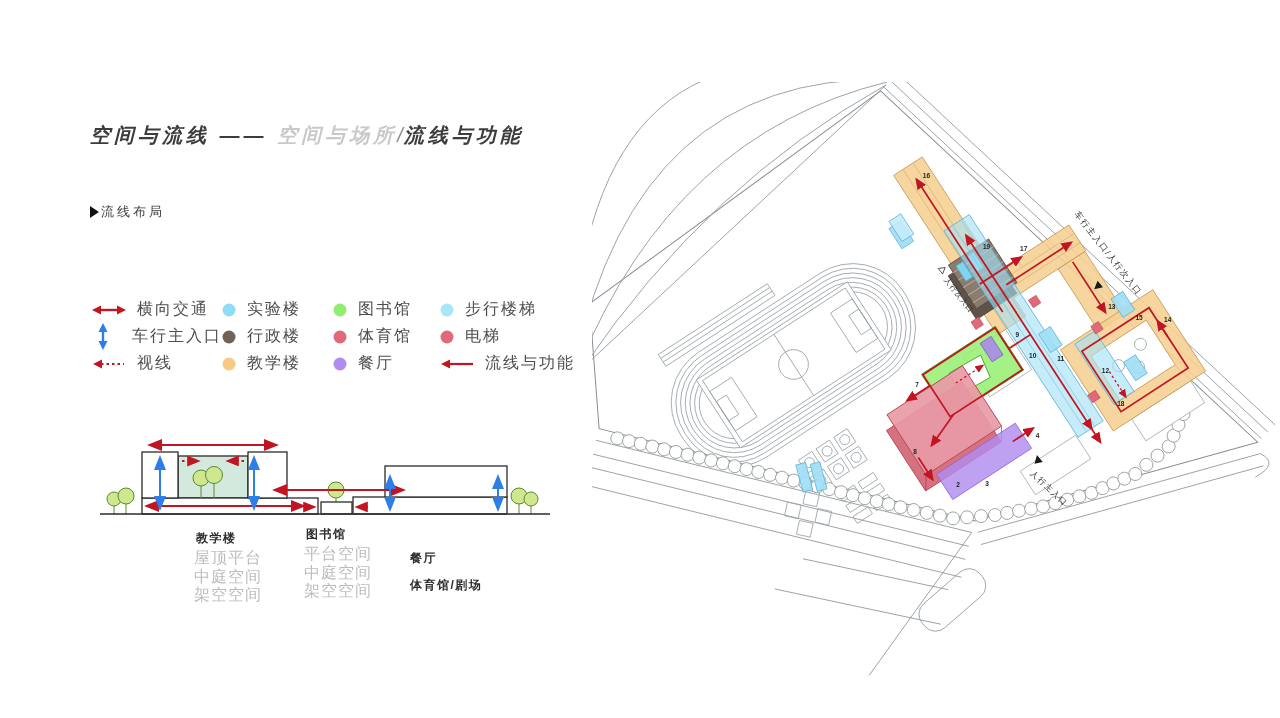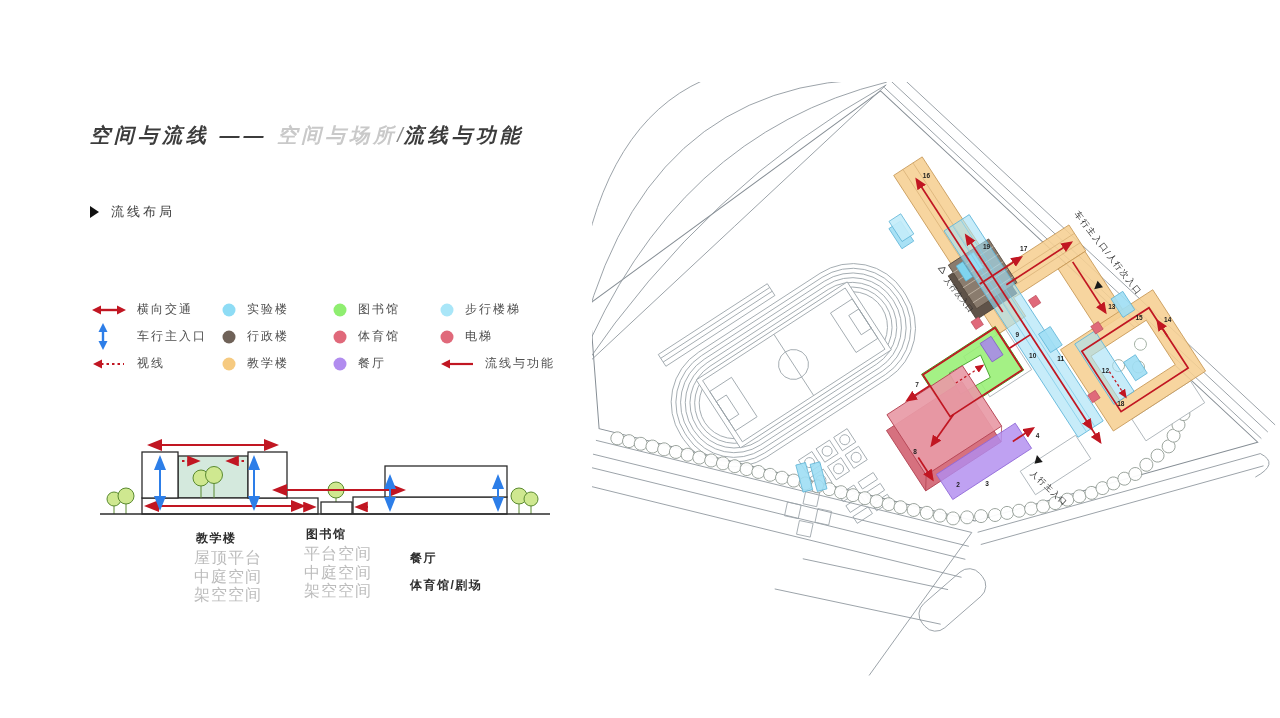--- a/index.html
+++ b/index.html
@@ -5,27 +5,27 @@
   html,body{margin:0;padding:0;}
   body{
     width:1280px;height:718px;position:relative;background:#fff;overflow:hidden;
     font-family:"Liberation Sans","DejaVu Sans",sans-serif;
   }
   
   .title-row{position:absolute;left:90px;top:122px;white-space:nowrap;font-size:20px;font-weight:600;color:#3c3c3c;letter-spacing:4px;font-style:italic;}
   .title-gray{color:#c9c9c9;}
   .title-slash{color:#8a8a8a;font-weight:400;letter-spacing:1px;}
   
-  .marker-row{position:absolute;left:90px;top:203px;display:flex;align-items:center;gap:12px;}
+  .marker-row{position:absolute;left:90px;top:203px;display:flex;align-items:center;gap:2px;}
   .tri-right{width:0;height:0;border-left:9px solid #111;border-top:6px solid transparent;border-bottom:6px solid transparent;}
   .marker-label{font-size:13px;color:#3f3f3f;letter-spacing:3px;}
   
   .legend{position:absolute;left:92px;top:296px;display:grid;grid-template-columns:130px 111px 107px 160px;grid-auto-rows:27px;align-items:center;}
   .lg-cell{display:flex;align-items:center;gap:11px;}
-  .lg-label{font-size:12px;color:#4e4e4e;letter-spacing:2px;white-space:nowrap;}
+  .lg-label{font-size:16px;color:#4e4e4e;letter-spacing:2px;white-space:nowrap;}
   
   .sec-h{position:absolute;font-size:12px;font-weight:bold;color:#2e2e2e;letter-spacing:1.5px;white-space:nowrap;}
   .sec-s{position:absolute;font-size:16px;color:#bcbcbc;letter-spacing:1px;line-height:18.5px;white-space:nowrap;}
   svg text{font-family:"Liberation Sans","DejaVu Sans",sans-serif;}
   .plan-num{font-size:6.5px;font-weight:bold;fill:#1c1c1c;}
   .ent-label{fill:#2e2e2e;}
 </style>
 </head>
 <body>
 

